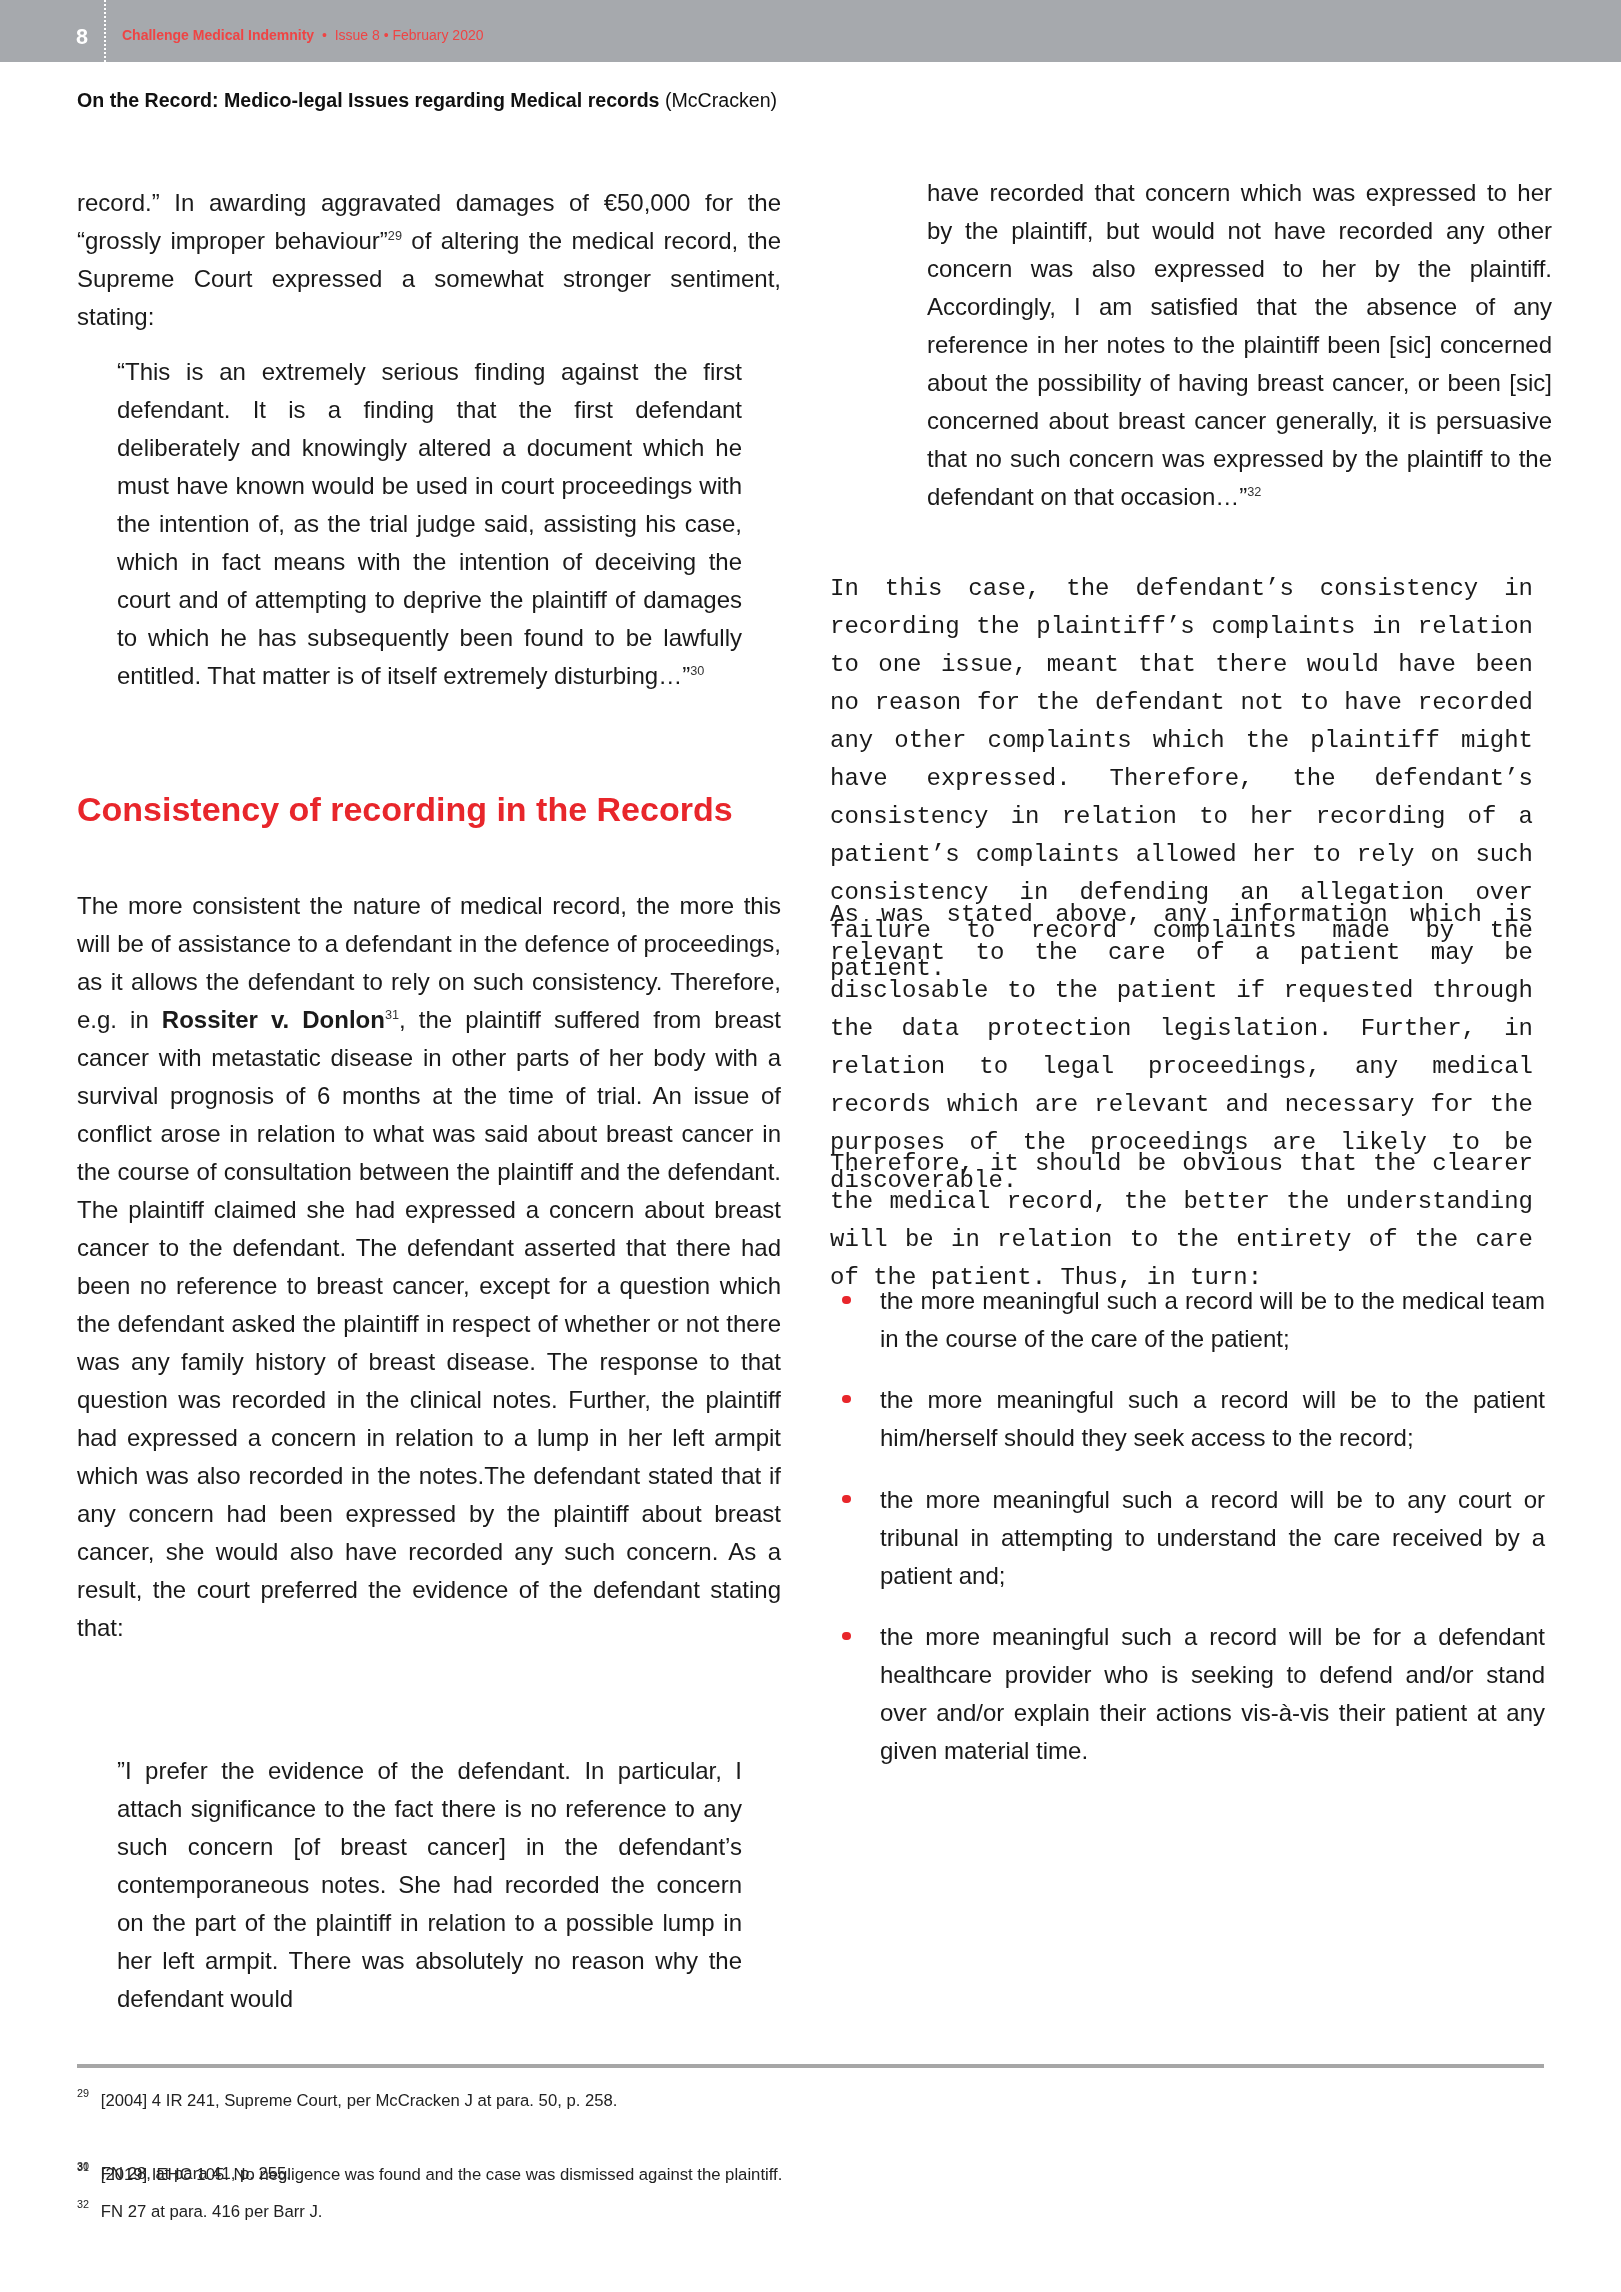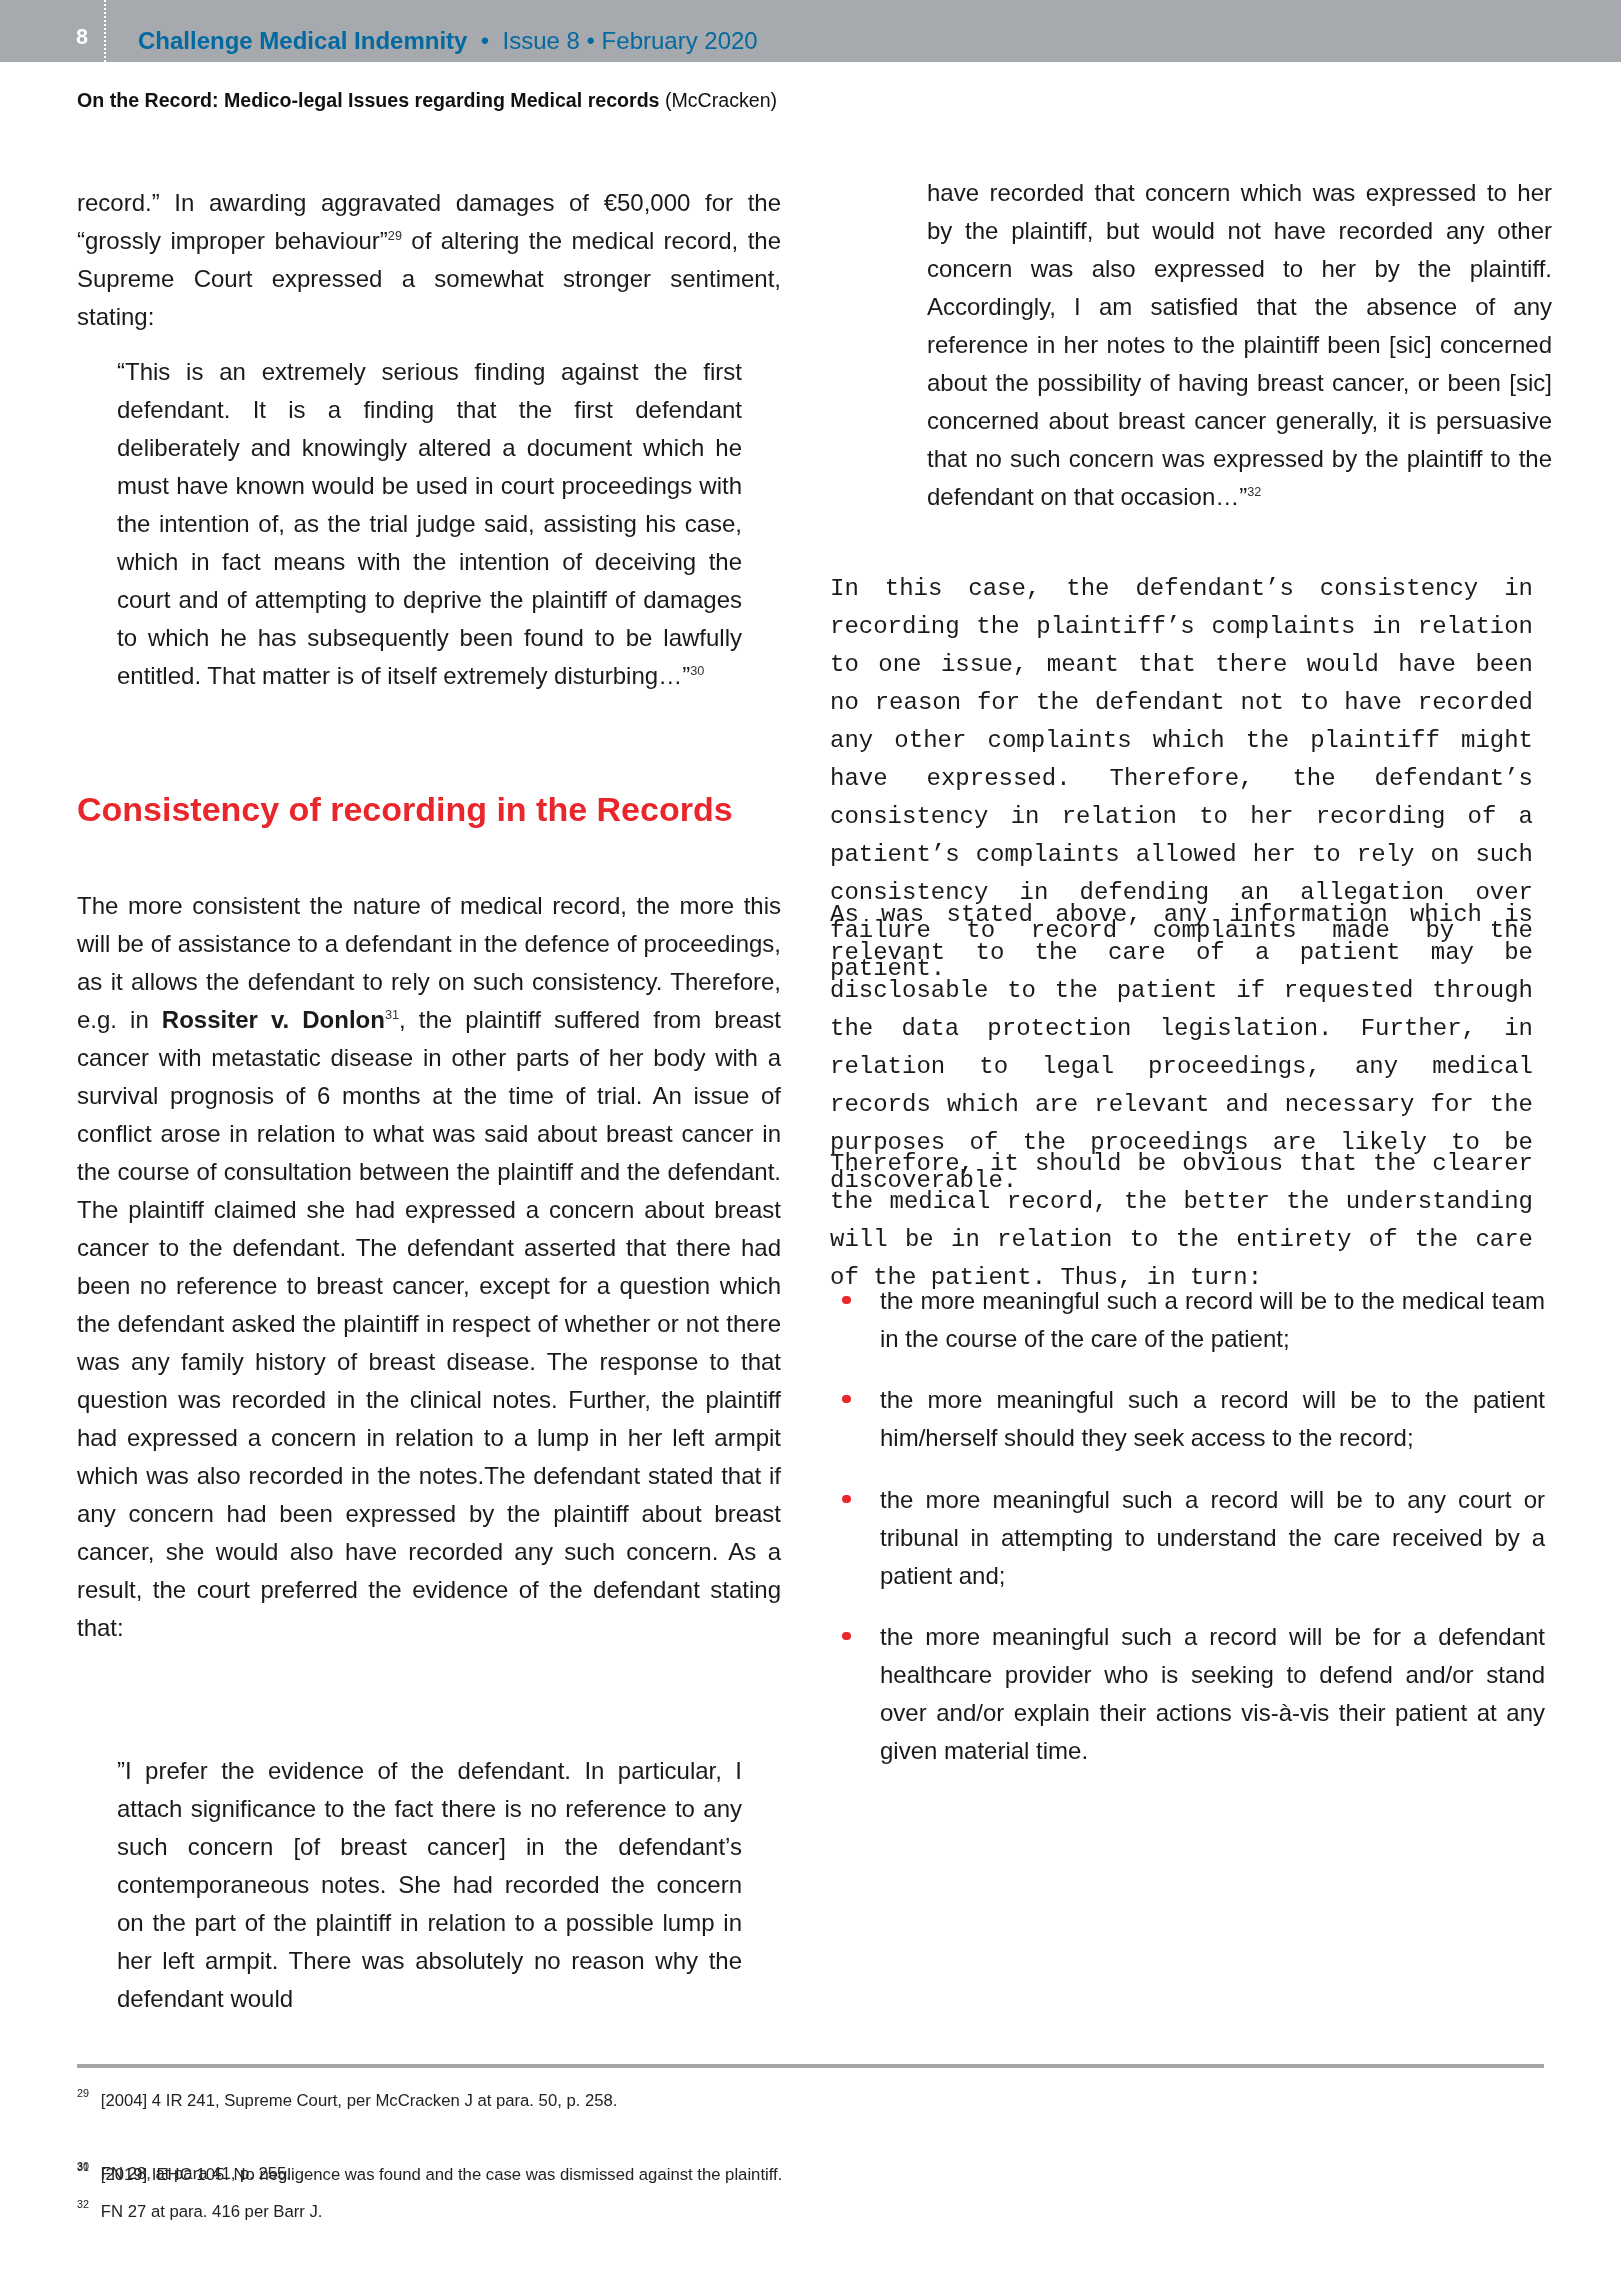--- a/index.html
+++ b/index.html
@@ -2,21 +2,21 @@
 <html><head>
 <meta charset="utf-8">
 <style>
   html, body { margin:0; padding:0; background:#ffffff; }
   body { width:1621px; height:2293px; position:relative; overflow:hidden;
          font-family:"Liberation Sans", sans-serif; color:#1a1a1a; }
   .header-bar { position:absolute; left:0; top:0; width:1621px; height:62px; background:#a6a9ad; }
   .page-num { position:absolute; left:76px; top:23.5px; font-size:21.6px; font-weight:bold; color:#ffffff; }
   .dotsep { position:absolute; left:104px; top:0; height:62px; width:0;
             border-left:2.9px dotted #ffffff; }
-  .pub { position:absolute; left:138px; top:26.5px; font-size:24px; color:#0369a1; white-space:nowrap; }
+  .pub { position:absolute; left:122px; top:26.5px; font-size:14px; color:#ef4444; white-space:nowrap; }
   .pub b { font-weight:bold; }
   .running { position:absolute; left:77px; top:89px; font-size:19.6px; color:#111; white-space:nowrap; }
   .running b { font-weight:bold; }
 
   .block { position:absolute; font-size:24px; line-height:38px; text-align:justify; }
   .lcol { left:77px; width:704px; }
   .lquote { left:117px; width:625px; }
   .rcol { left:830px; width:703px;font-family:Liberation Mono, monospace; }
   .rquote { left:880px; width:625px;margin-left:47px; }
   sup { font-size:12.7px; line-height:0; vertical-align:super; color:#333; }

